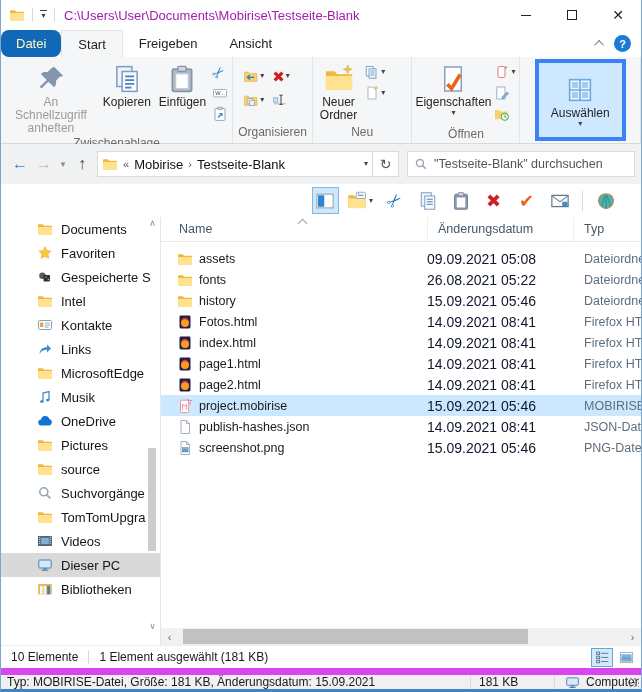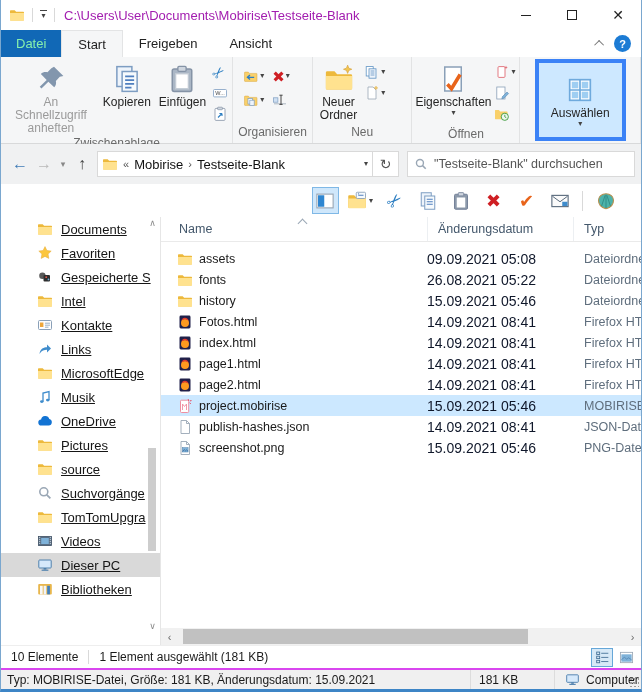--- a/index.html
+++ b/index.html
@@ -18,21 +18,21 @@
   .qat-dd .bar { width:7px; height:1px; background:#444; margin-bottom:1px; }
   .title-path { margin-left:6px; font-size:13px; color:#a21caf; white-space:nowrap; }
   .wincontrols { margin-left:auto; display:flex; height:100%; }
   .wincontrols .wc { width:46px; height:100%; display:flex; align-items:center; justify-content:center; color:#222; }
   .wc-min .glyph { width:10px; height:1px; background:#222; display:block; }
   .wc-max .glyph { width:10px; height:10px; border:1px solid #222; display:block; }
   .wc-close { font-size:14px; }
   
   .tabsrow { position:absolute; left:0; top:30px; width:100%; height:27px; background:#fff; display:flex; align-items:stretch; }
   .tab { padding:8px 16px; display:flex; align-items:center; font-size:13px; color:#222; }
-  .tab-file { background:#1168b6; color:#86efac; padding:0 15px; }
+  .tab-file { background:#1168b6; color:#fef9c3; padding:0 15px;border-radius:8px; }
   .tab-active { background:#f5f6f7; border:1px solid #e3e4e5; border-bottom:none; }
   .tabsrow-right { margin-left:auto; display:flex; align-items:center; gap:10px; padding-right:10px; }
   .chev-up-s { width:7px; height:7px; border-left:1.5px solid #777; border-top:1.5px solid #777; transform:rotate(45deg) translateY(2px); }
   .help-btn { width:17px; height:17px; border-radius:50%; background:#1c7bd4; color:#fff; font-size:11px; font-weight:bold; display:flex; align-items:center; justify-content:center; }
   
   .ribbon { position:absolute; left:0; top:57px; width:100%; height:87px; background:#f5f6f7; border-bottom:1px solid #d8d9da; display:flex; }
   .rgroup { position:relative; height:100%; border-right:1px solid #e2e3e4; display:flex; flex-direction:column; }
   .rgroup-body { flex:1; display:flex; align-items:flex-start; padding:2px 2px 0 2px; }
   .rgroup-label { height:18px; text-align:center; font-size:12px; color:#6a6a6a; line-height:14px; }
   .rbig { display:flex; flex-direction:column; align-items:center; justify-content:flex-start; padding:3px 5px 1px; min-width:46px; text-align:center; }
@@ -67,21 +67,21 @@
   .searchbox input { border:none; outline:none; flex:1; font-family:inherit; font-size:12.5px; color:#333; min-width:0; }
   .searchbox input::placeholder { color:#555; }
   
   .toolrow { position:absolute; left:0; top:184px; width:100%; height:33px; background:#fff; display:flex; align-items:center; justify-content:flex-end; padding-right:22px; gap:6px; }
   .tbtn { height:27px; min-width:27px; display:flex; align-items:center; justify-content:center; gap:2px; padding:0 2px; }
   .tbtn.highlight { background:#cfe7fb; border:1px solid #7fb8e6; }
   .tsep { width:1px; height:20px; background:#d9d9d9; margin:0 3px; }
   
   .main { position:absolute; left:0; top:217px; width:100%; height:428px; background:#fff; }
   .sidebar { position:absolute; left:0; top:0; width:160px; height:100%; background:#fff; border-right:1px solid #e6e6e6; overflow:hidden; }
-  .sideitem { height:24px; display:flex; align-items:center; gap:8px; padding-left:36px; font-size:13px; color:#151515; white-space:nowrap;text-decoration:underline; }
+  .sideitem { height:24px; display:flex; align-items:center; gap:8px; padding-left:36px; font-size:13px; color:#151515; white-space:nowrap; }
   .sideitem.selected { background:#d9d9d9; }
   .side-scroll { position:absolute; right:1px; top:0; width:13px; height:100%; }
   .side-scroll .arr { position:absolute; left:2px; width:9px; height:9px; color:#8a8a8a; font-size:9px; line-height:9px; text-align:center; }
   .side-thumb { position:absolute; left:2px; top:54%; width:8px; height:24%; background:#cdcdcd; }
   .filearea { position:absolute; left:160px; top:0; right:0; height:100%; overflow:hidden; }
   .fheader { position:absolute; left:0; top:0; right:0; height:25px; border-bottom:1px solid #eaeaea; }
   .fheader .hcell { position:absolute; top:0; height:100%; display:flex; align-items:center; font-size:12.5px; color:#43576b; padding-left:4px; border-right:1px solid #eceff2; }
   .hsort { position:absolute; width:7px; height:7px; border-left:1.5px solid #9aa7b5; border-top:1.5px solid #9aa7b5; transform:rotate(45deg); top:3px; left:138px; }
   .frows { position:absolute; left:0; top:31px; right:0; }
   .frow { position:relative; height:21px; display:flex; align-items:center; }
@@ -93,21 +93,21 @@
   .hscroll { position:absolute; left:160px; right:0; top:411px; height:17px; background:#f1f1f1; }
   .hscroll .harr { position:absolute; top:0; width:17px; height:17px; color:#6a6a6a; font-size:11px; display:flex; align-items:center; justify-content:center; }
   .hthumb { position:absolute; left:22px; top:1px; width:345px; height:15px; background:#c1c1c1; }
   
   .status1 { position:absolute; left:0; top:645px; width:100%; height:23px; background:#fff; border-top:1px solid #eeeeee; display:flex; align-items:center; font-size:12px; color:#1a1a1a; }
   .status1 .s1a { padding-left:10px; }
   .status1 .s1sep { width:1px; height:14px; background:#d9d9d9; margin:0 10px; }
   .viewbtns { margin-left:auto; display:flex; gap:2px; padding-right:4px; }
   .viewbtn { width:22px; height:19px; display:flex; align-items:center; justify-content:center; }
   .viewbtn.active { background:#d7e9f7; border:1px solid #66a7d8; }
-  .status2 { position:absolute; left:0; top:668px; width:100%; height:21px; background:#f0f0f0; border-top:2px solid #d946ef; display:flex; align-items:center; font-size:12px; color:#1a1a1a; }
+  .status2 { position:absolute; left:0; top:668px; width:100%; height:21px; background:#f0f0f0; border-top:7px solid #d946ef; display:flex; align-items:center; font-size:12px; color:#1a1a1a; }
   .status2 .cell1 { width:470px; padding-left:6px; white-space:nowrap; overflow:hidden; border-right:1px solid #dcdcdc; height:100%; display:flex; align-items:center; }
   .status2 .cell2 { width:84px; padding-left:8px; border-right:1px solid #dcdcdc; height:100%; display:flex; align-items:center; }
   .status2 .cell3 { flex:1; padding-left:10px; display:flex; align-items:center; gap:6px; height:100%; }
   .grip { position:absolute; right:2px; bottom:2px; width:10px; height:10px;
     background-image:radial-gradient(circle, #9a9a9a 1px, transparent 1.2px); background-size:4px 4px; }
   svg { display:block; }
 </style>
 </head>
 <body>
 

